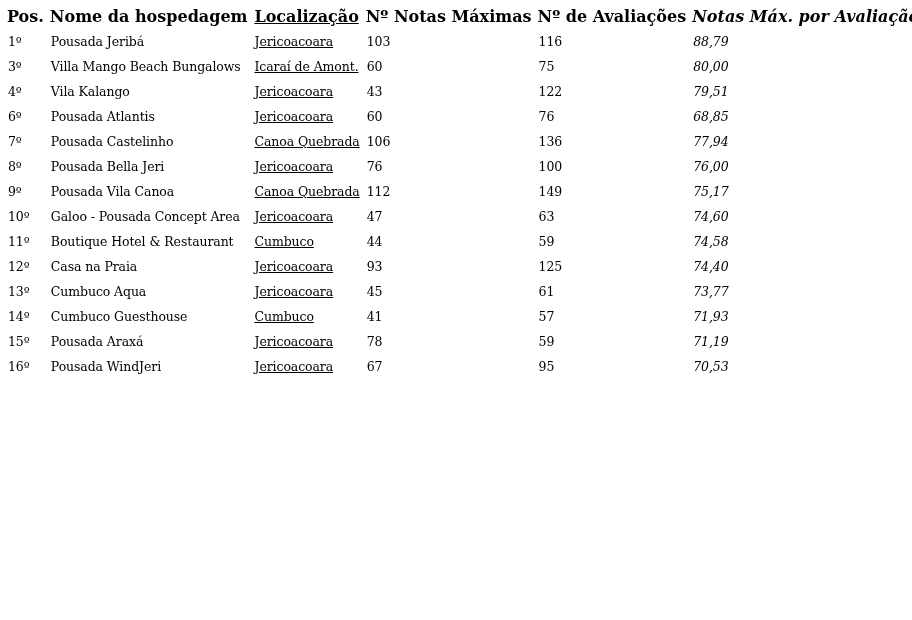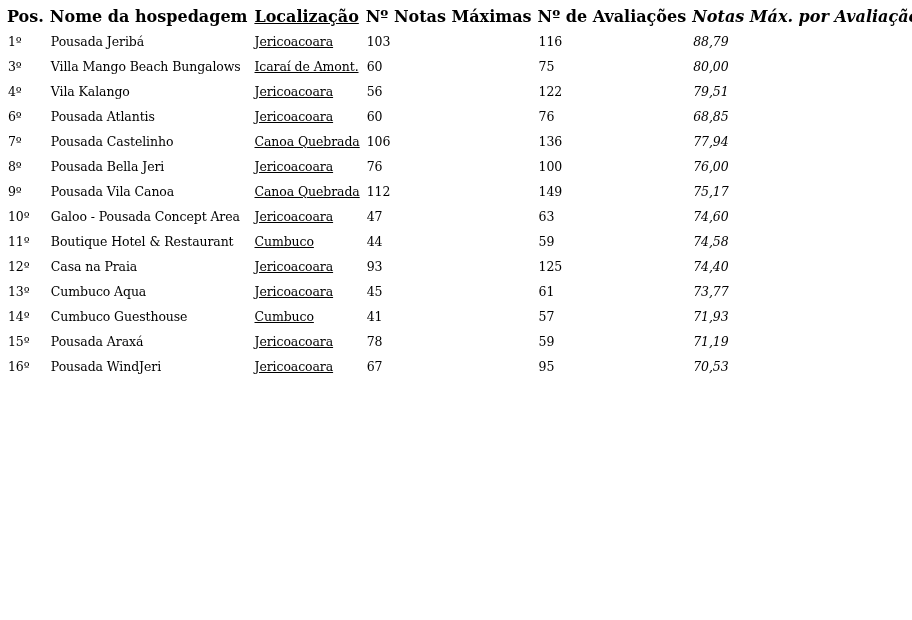--- a/index.html
+++ b/index.html
@@ -74,21 +74,21 @@
         <td class="col-name">Villa Mango Beach Bungalows</td>
         <td class="col-loc">Icaraí de Amont.</td>
         <td class="col-notas">60</td>
         <td class="col-aval">75</td>
         <td class="col-pct">80,00</td>
       </tr>
       <tr>
         <td class="col-pos">4º</td>
         <td class="col-name">Vila Kalango</td>
         <td class="col-loc">Jericoacoara</td>
-        <td class="col-notas">56</td>
+        <td class="col-notas">43</td>
         <td class="col-aval">122</td>
         <td class="col-pct">79,51</td>
       </tr>
       <tr>
         <td class="col-pos">6º</td>
         <td class="col-name">Pousada Atlantis</td>
         <td class="col-loc">Jericoacoara</td>
         <td class="col-notas">60</td>
         <td class="col-aval">76</td>
         <td class="col-pct">68,85</td>

